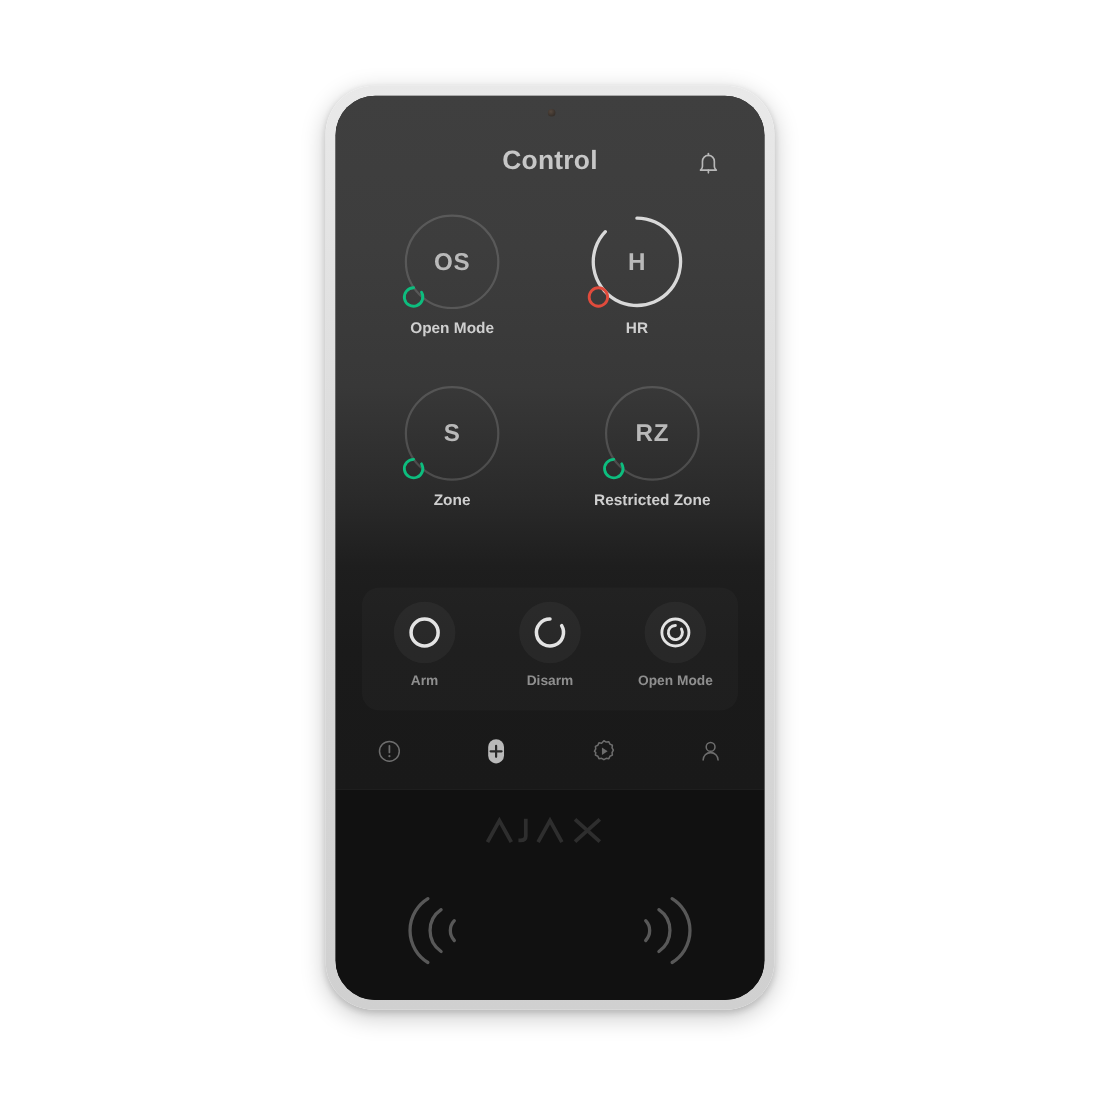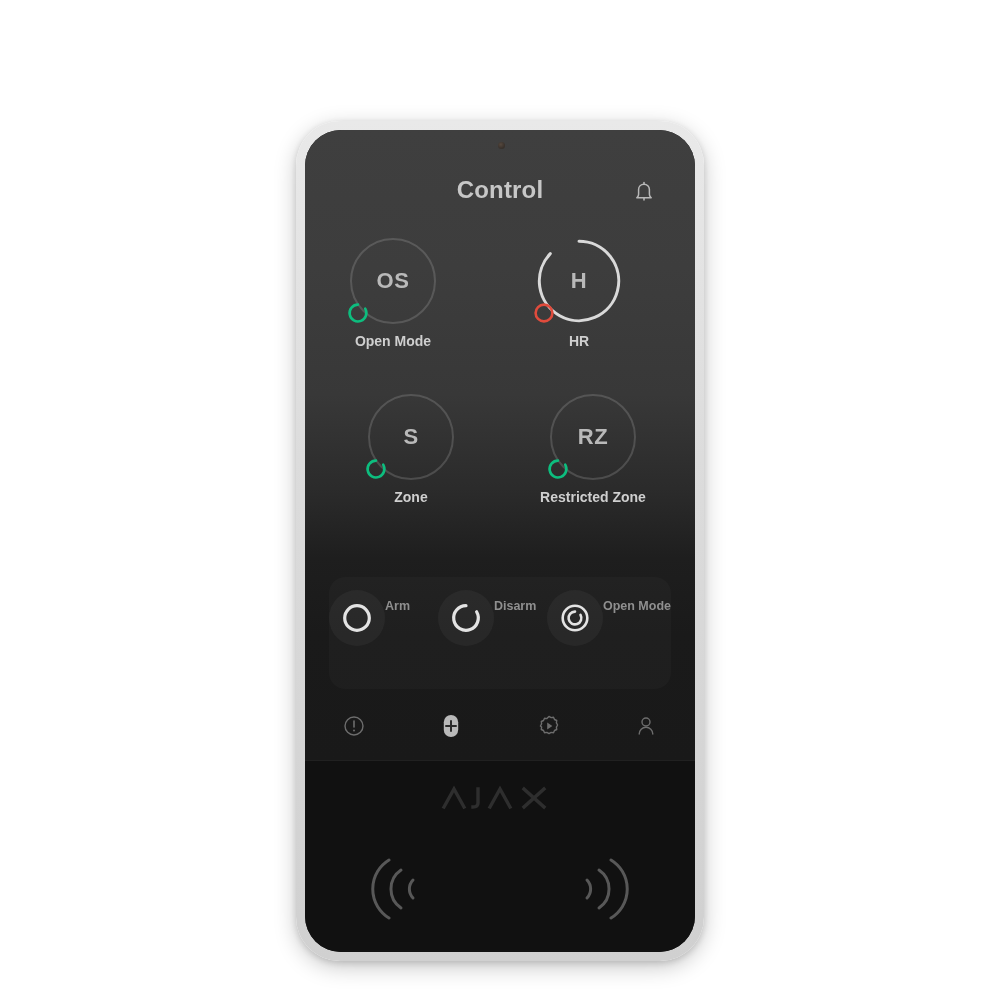--- a/index.html
+++ b/index.html
@@ -2,21 +2,21 @@
 <html><head>
 <meta charset="utf-8">
 <style>
   html,body{margin:0;padding:0;}
   body{
     width:1000px;height:1000px;
     background:#ffffff;
     font-family:"Liberation Sans","DejaVu Sans",sans-serif;
     overflow:hidden;
   }
-  .stage{position:relative;width:1000px;height:828px;margin-top:43px;}
+  .stage{position:relative;width:1000px;height:828px;}
 
   
   .device{
     position:absolute;
     left:296px;top:78px;
     width:408px;height:840px;
     border-radius:44px;
     background:linear-gradient(180deg,#e9e9e9 0%,#dcdcdc 40%,#d0d0d0 100%);
     box-shadow:0 6px 22px rgba(0,0,0,.22), 0 2px 6px rgba(0,0,0,.14);
   }
@@ -54,21 +54,21 @@
   .bell-btn{
     position:absolute;right:36px;top:2px;
     width:30px;height:30px;
     display:flex;align-items:center;justify-content:center;
   }
   .bell-btn svg{display:block;}
 
   
   .groups{position:absolute;left:0;top:108px;width:390px;height:290px;}
   .group{position:absolute;width:160px;text-align:center;}
-  .g-os{left:8px;top:0;}
+  .g-os{left:26px;top:0;}
   .g-hr{left:194px;top:0;}
   .g-s {left:26px;top:156px;}
   .g-rz{left:208px;top:156px;}
 
   .ring-wrap{position:relative;width:86px;height:86px;margin:0 auto;}
   .ring{
     position:absolute;left:0;top:0;width:86px;height:86px;
     border-radius:50%;
     box-sizing:border-box;
     border:2px solid rgba(190,190,190,.22);
@@ -95,21 +95,21 @@
 
   
   .mode-card{
     position:absolute;left:24px;top:447px;
     width:342px;height:112px;
     border-radius:16px;
     background:rgba(255,255,255,.022);
   }
   .modes{position:absolute;left:0;top:0;width:342px;height:112px;display:flex;}
   .mode{
-    flex:1;display:flex;flex-direction:row;align-items:flex-start;
+    flex:1;display:flex;flex-direction:column;align-items:center;
     padding-top:13px;
   }
   .mode-circle{
     width:56px;height:56px;border-radius:50%;
     background:rgba(255,255,255,.045);
     display:flex;align-items:center;justify-content:center;
   }
   .mode-circle svg{display:block;}
   .mode-name{
     margin-top:9px;font-size:12.5px;color:#8f8f8f;font-weight:bold;

